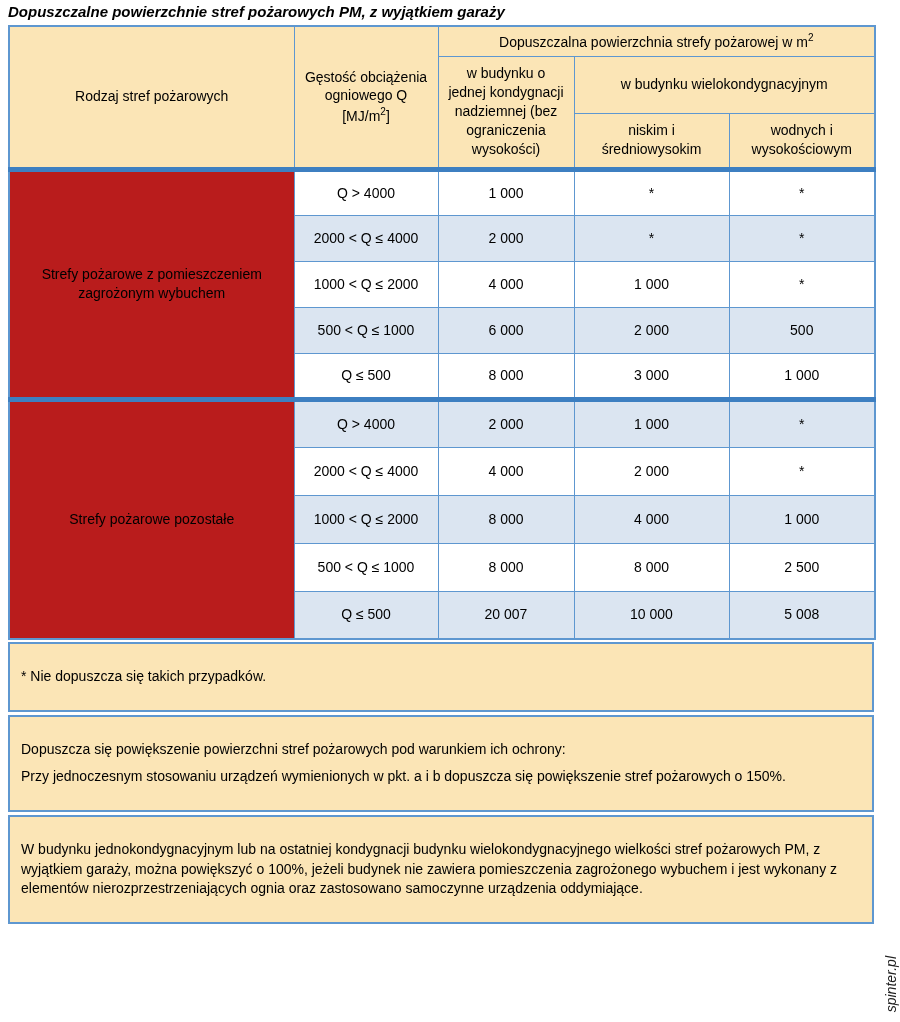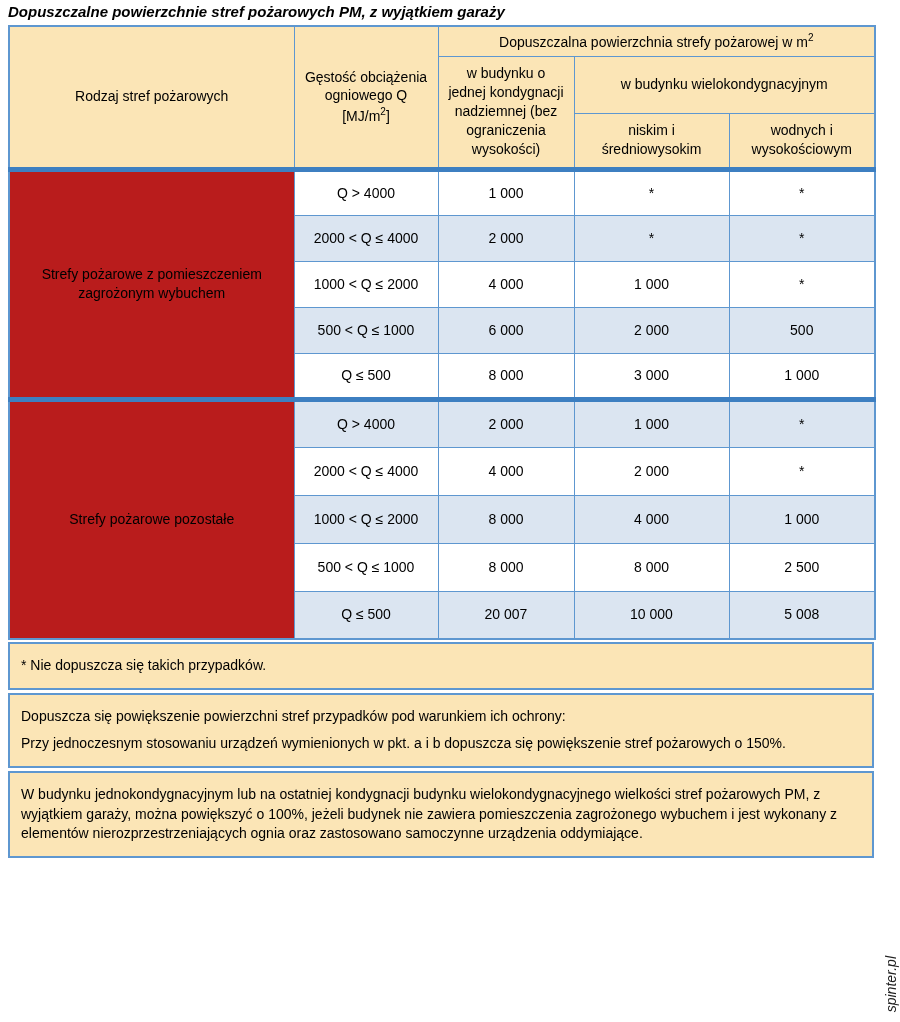--- a/index.html
+++ b/index.html
@@ -18,21 +18,21 @@
   }
   thead th{background:var(--cream);}
   thead{border-bottom:5px solid var(--thick);}
   tbody.g2{border-top:5px solid var(--thick);}
   tr.hr1{height:30px;} tr.hr2{height:57px;margin-left:8px;} tr.hr3{height:56px;}
   tbody.g1 tr{height:46px;} tbody.g2 tr{height:48px;}
   tr.alt td{background:var(--rowblue);}
   table.fire td.label{background:#b91c1c;}
   sup{font-size:10px;}
   .note{margin:3px 0 0 8px;width:866px;box-sizing:border-box;background:var(--cream);
-        border:2px solid var(--border);padding:5px 11px;font-size:14px;}
+        border:2px solid var(--border);padding:16px 11px;font-size:14px;}
   .note p{margin:7px 0;line-height:1.42;}
   .watermark{position:absolute;right:1px;bottom:10px;writing-mode:vertical-rl;
              transform:rotate(180deg);font-style:italic;font-size:14px;color:#222;}
 </style>
 </head>
 <body>
 
 <div class="page">
 
   <div class="title">Dopuszczalne powierzchnie stref pożarowych PM, z wyjątkiem garaży</div>
@@ -131,21 +131,21 @@
         <td>5 008</td>
       </tr>
     </tbody>
   </table>
 
   <div class="note" style="margin-top:2px">
     <p>* Nie dopuszcza się takich przypadków.</p>
   </div>
 
   <div class="note">
-    <p>Dopuszcza się powiększenie powierzchni stref przypadków pod warunkiem ich ochrony:</p>
+    <p>Dopuszcza się powiększenie powierzchni stref pożarowych pod warunkiem ich ochrony:</p>
     <p>Przy jednoczesnym stosowaniu urządzeń wymienionych w pkt. a i b dopuszcza się powiększenie stref pożarowych o 150%.</p>
   </div>
 
   <div class="note">
     <p>W budynku jednokondygnacyjnym lub na ostatniej kondygnacji budynku wielokondygnacyjnego wielkości stref pożarowych PM, z wyjątkiem garaży, można powiększyć o 100%, jeżeli budynek nie zawiera pomieszczenia zagrożonego wybuchem i jest wykonany z elementów nierozprzestrzeniających ognia oraz zastosowano samoczynne urządzenia oddymiające.</p>
   </div>
 
 
   <div class="watermark">spinter.pl</div>
 

